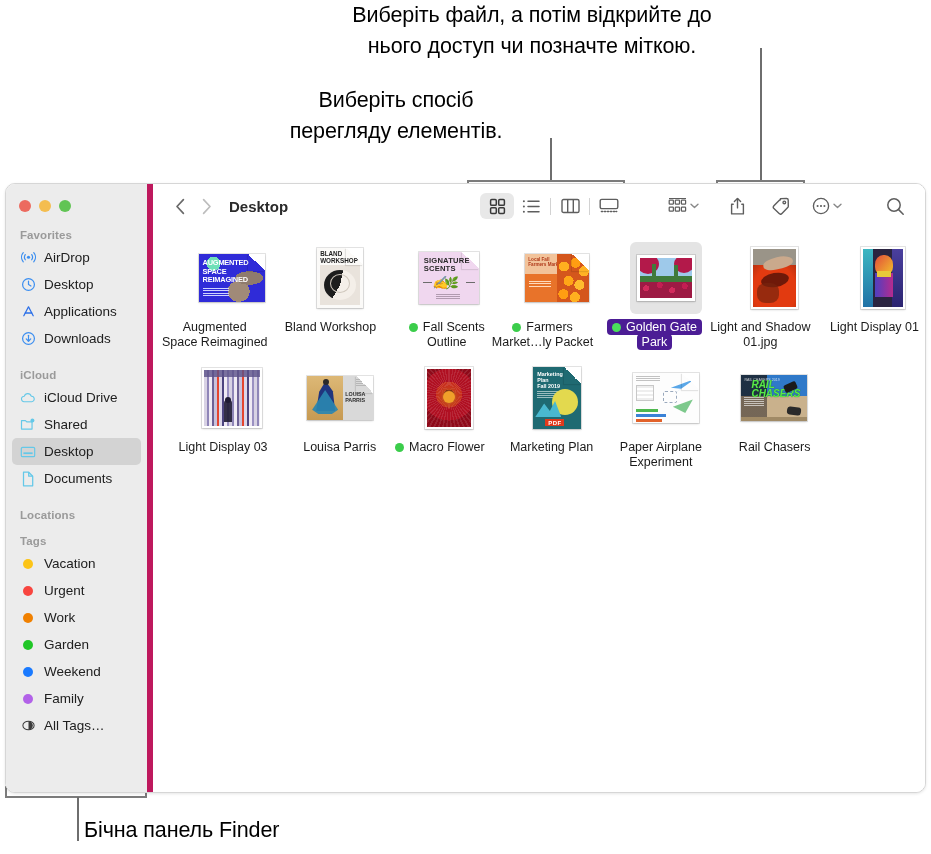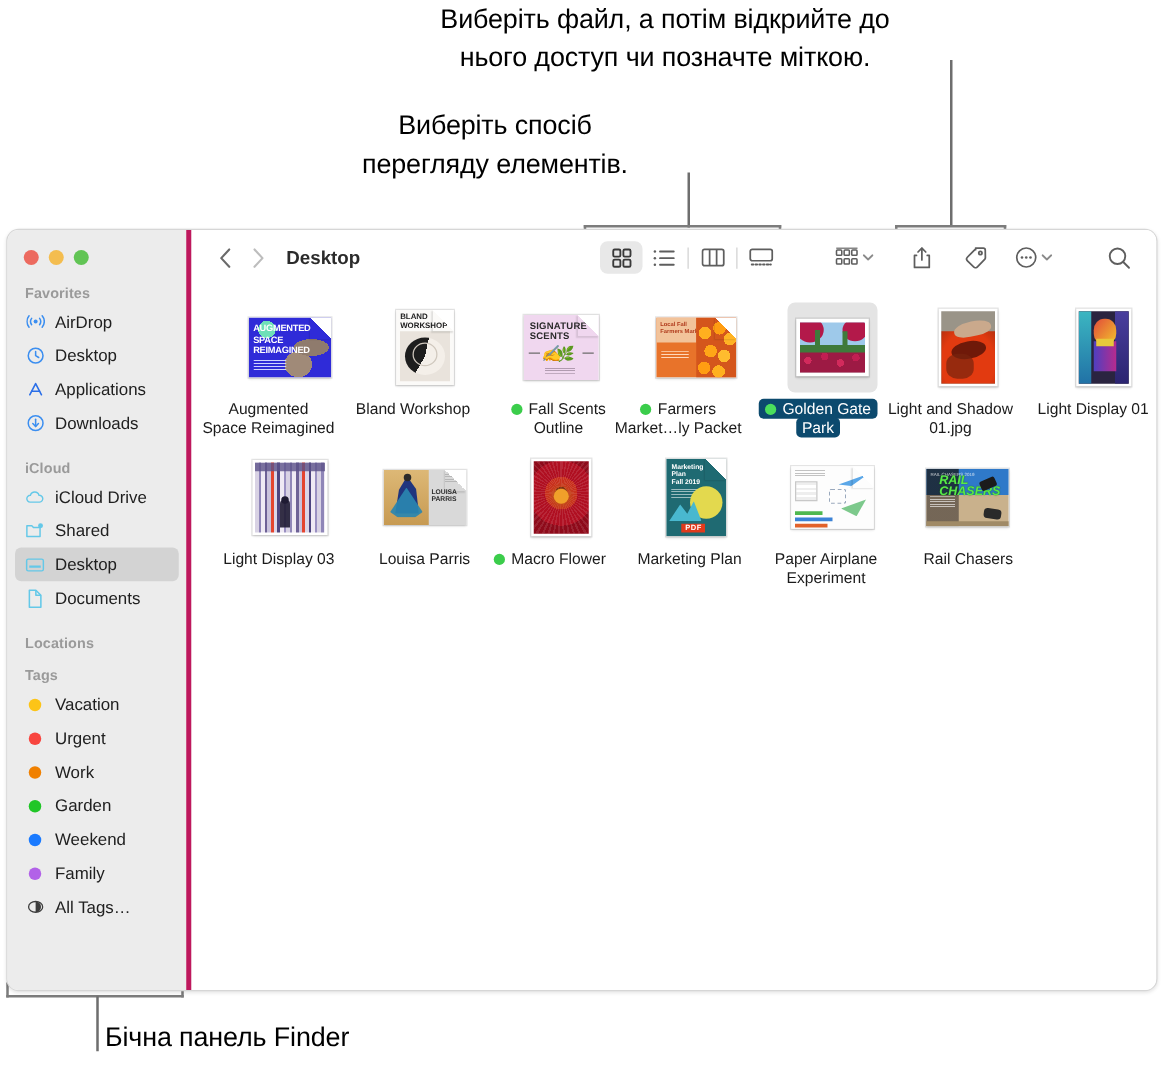--- a/index.html
+++ b/index.html
@@ -47,21 +47,21 @@
     border: 1px solid #d6d6d6;
     box-shadow: 0 1px 3px rgba(0,0,0,0.10);
     overflow: hidden;
     display: flex;
   }
 
   
   .sidebar {
     width: 147px;
     background: #ececec;
-    border-right: 4px solid #be185d;
+    border-right: 6px solid #be185d;
     padding-top: 8px;
     flex: 0 0 147px;
     position: relative;
   }
   .traffic { display: flex; gap: 8px; padding: 8px 0 0 13px; }
   .tl { width: 12px; height: 12px; border-radius: 50%; }
   .tl.red { background: #ec6a5f; }
   .tl.yellow { background: #f4bd4f; }
   .tl.green { background: #61c454; }
 
@@ -183,21 +183,21 @@
     font-size: 12.5px;
     line-height: 15px;
     color: #1b1b1b;
     text-align: center;
     max-width: 108px;
     word-wrap: break-word;
   }
   .label .line { display: block; }
   .label .line .seg { display: inline; }
   .file.selected .label .line .seg {
-    background: #0c4a6e;
+    background: #4c1d95;
     color: #fff;
     border-radius: 4px;
     padding: 1px 5px;
     box-decoration-break: clone;
     -webkit-box-decoration-break: clone;
   }
   .lbl-dot {
     display: inline-block;
     width: 9px; height: 9px;
     border-radius: 50%;

